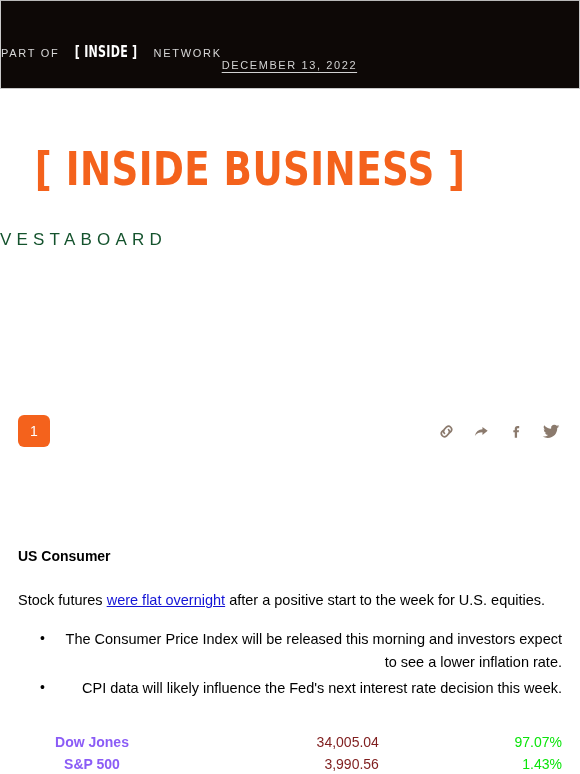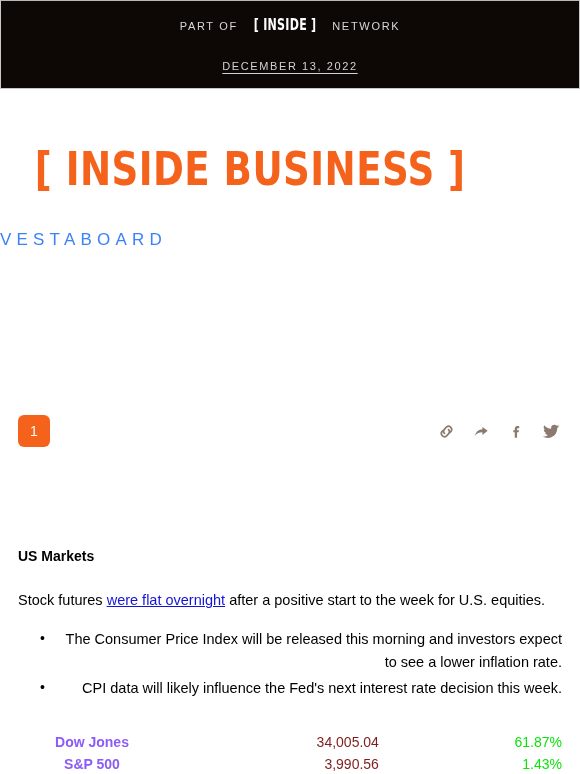--- a/index.html
+++ b/index.html
@@ -18,21 +18,21 @@
 
   
   .network-bar {
     background: #0d0806;
     border: 1px solid #c9c9c9;
     border-top: 1px solid #b8b8b8;
     box-sizing: border-box;
     height: 89px;
     width: 580px;
     display: flex;
-    flex-direction: column;
+    flex-direction: row;
     align-items: center;
     padding-top: 15px;
   }
   .network-line {
     display: flex;
     align-items: baseline;
     justify-content: center;
     gap: 9px;
     color: #dedede;
   }
@@ -77,21 +77,21 @@
   .presented-by {
     margin-top: 43px;
     font-size: 11px;
     letter-spacing: 2.6px;
     color: #9a96a5;
   }
   .vestaboard {
     margin-top: 38px;
     font-size: 17px;
     letter-spacing: 5.2px;
-    color: #3b82f6;
+    color: #14532d;
     font-weight: 400;
   }
 
   
   .action-row {
     position: absolute;
     top: 411px;
     left: 0;
     width: 580px;
     height: 40px;
@@ -250,39 +250,39 @@
     </span>
     <span class="icon">
       <svg width="20" height="20" viewBox="0 0 24 24" fill="currentColor">
         <path d="M22 6.3 a7.8 7.8 0 0 1-2.3 0.63 a4 4 0 0 0 1.76-2.2 a8 8 0 0 1-2.54 0.97 a4 4 0 0 0-6.8 3.64 A11.3 11.3 0 0 1 3.9 5.2 a4 4 0 0 0 1.23 5.33 a3.9 3.9 0 0 1-1.8-0.5 v0.05 a4 4 0 0 0 3.2 3.9 a4 4 0 0 1-1.8 0.07 a4 4 0 0 0 3.73 2.77 A8 8 0 0 1 2 18.5 a11.3 11.3 0 0 0 6.1 1.8 c7.34 0 11.36-6.08 11.36-11.35 l-0.01-0.52 A8 8 0 0 0 22 6.3 z"></path>
       </svg>
     </span>
   </div>
 </div>
 
 <div class="article">
-  <p class="section-heading">US Markets</p>
+  <p class="section-heading">US Consumer</p>
 
   <p class="lede">
     <span>Stock futures </span><a href="#">were flat overnight</a><span> after a positive start to the week for U.S. equities.</span>
   </p>
 
   <ul class="bullets">
     <li>The Consumer Price Index will be released this morning and investors expect to see a lower inflation rate.</li>
     <li>CPI data will likely influence the Fed's next interest rate decision this week.</li>
   </ul>
 </div>
 
 <div class="market-table">
   <table>
     <tbody>
       <tr>
         <td class="mt-name">Dow Jones</td>
         <td class="mt-value">34,005.04</td>
-        <td class="mt-change">61.87%</td>
+        <td class="mt-change">97.07%</td>
       </tr>
       <tr>
         <td class="mt-name">S&amp;P 500</td>
         <td class="mt-value">3,990.56</td>
         <td class="mt-change">1.43%</td>
       </tr>
     </tbody>
   </table>
 </div>
 

